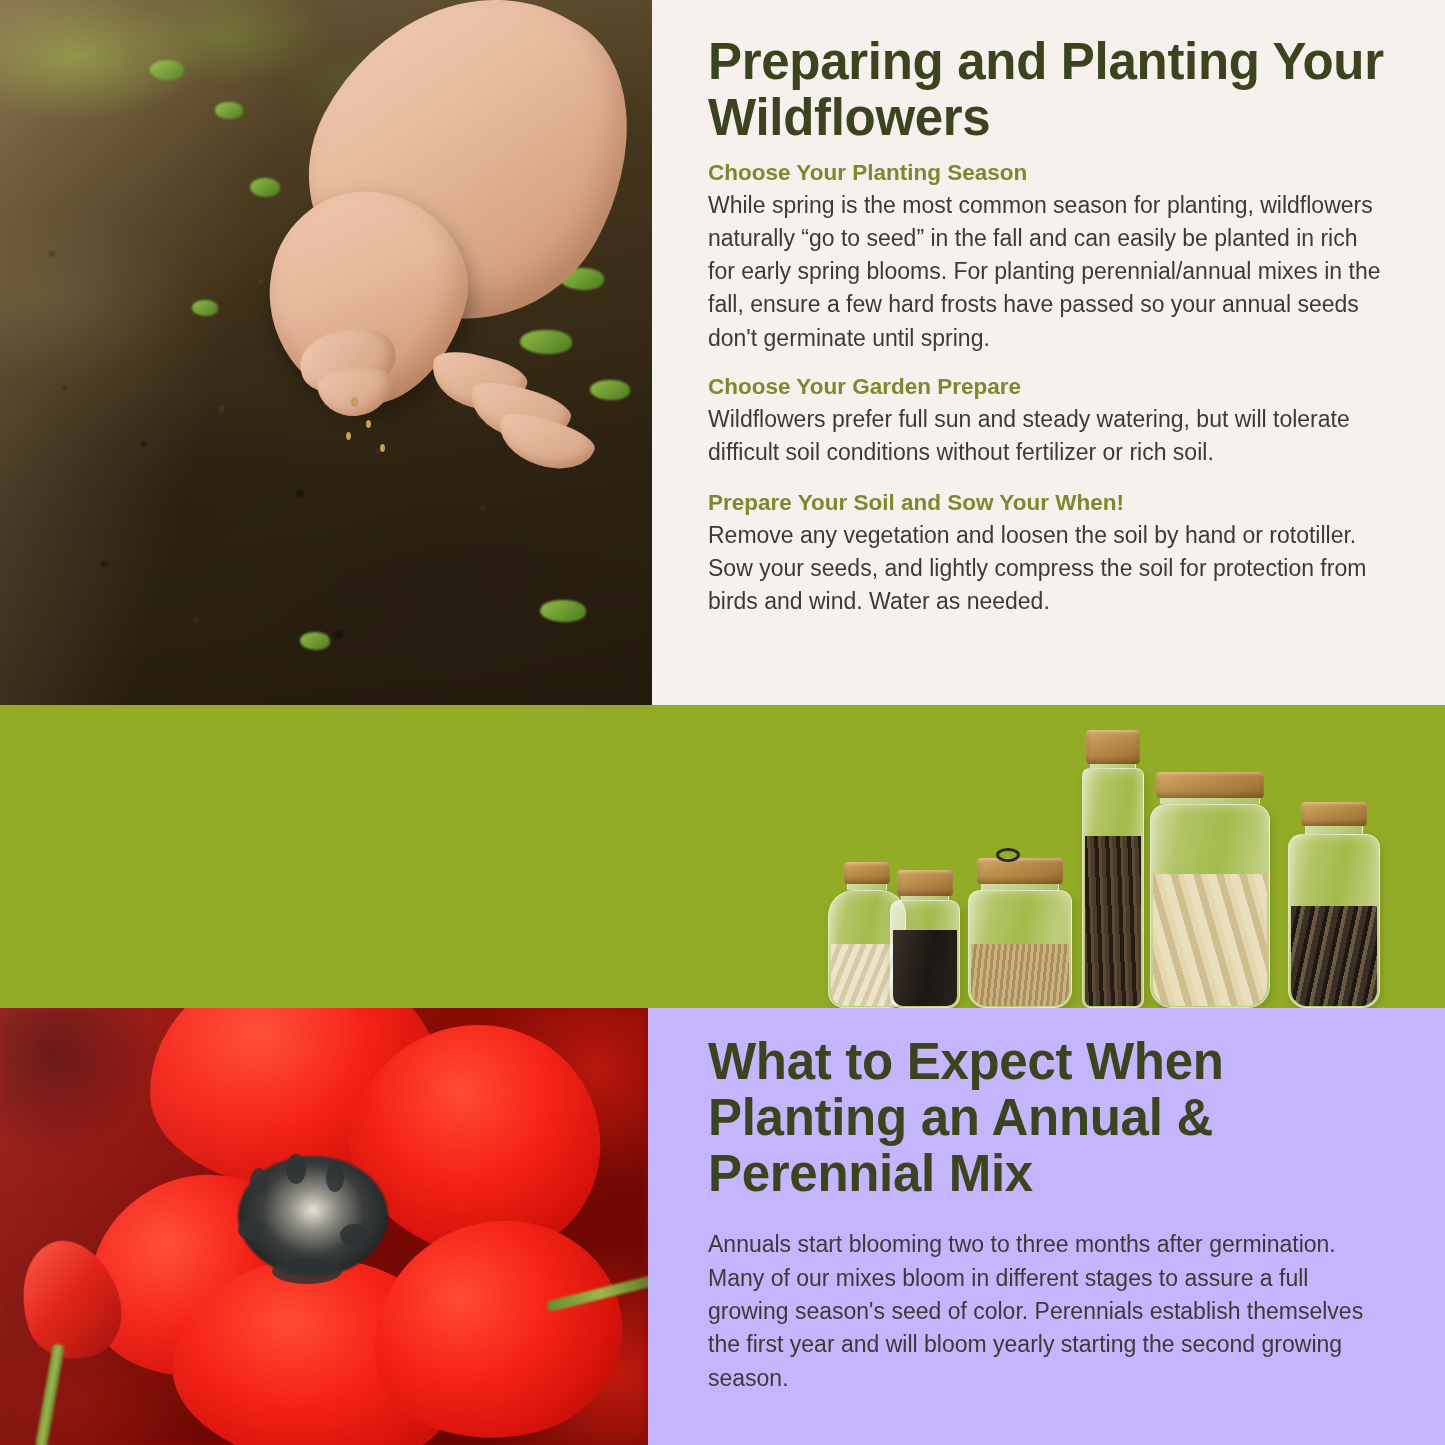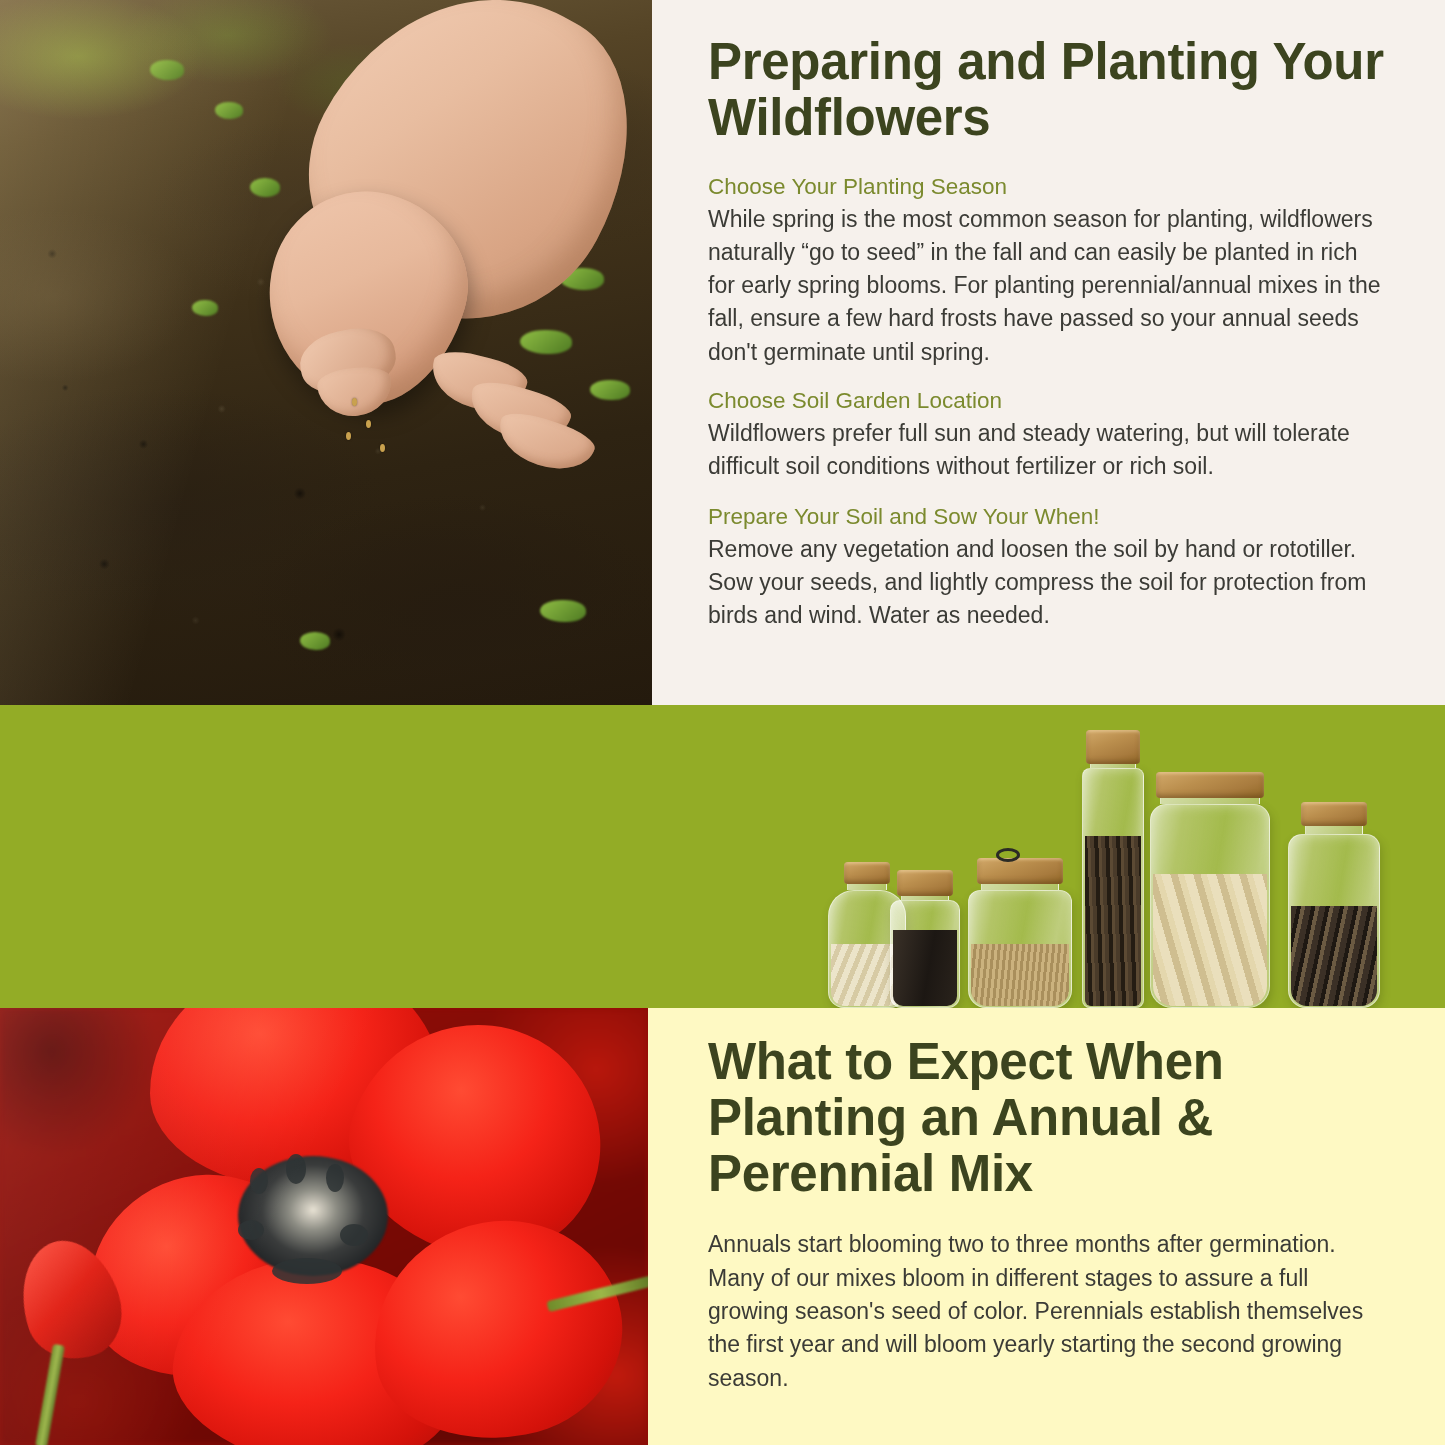--- a/index.html
+++ b/index.html
@@ -96,24 +96,24 @@
   }
 
   .col-text {
     position:absolute; left:652px; top:0; width:793px; height:705px;
     background:#F6F1EC;
     padding:34px 56px 0 56px;
   }
   .h-main {
     font-size:51px; line-height:1.09; font-weight:700;
     color:#3C441F; letter-spacing:-.3px;
-    margin-bottom:28px;
+    margin-bottom:14px;
   }
   .h-sub {
-    font-size:22.5px; font-weight:400; color:#7B8A2E;
+    font-size:22.5px; font-weight:700; color:#7B8A2E;
     line-height:1.2; margin-bottom:3px;
   }
   .p-body {
     font-size:23px; line-height:1.44; color:#3b3b36;
     margin-bottom:18px;
   }
   .p-body.tight { margin-bottom:20px; }
 
   
   .row-band {
@@ -199,21 +199,21 @@
     filter:blur(.6px);
   }
   .poppy-stem {
     position:absolute; background:linear-gradient(90deg,#6f8b2a,#9cb748,#5d7522);
     border-radius:4px; filter:blur(1px);
   }
   .poppy-glow { position:absolute; inset:0; background:linear-gradient(115deg, rgba(255,255,255,.10), transparent 45%); }
 
   .col-text-bottom {
     position:absolute; left:648px; top:0; width:797px; height:437px;
-    background:#fef9c3;
+    background:#c4b5fd;
     padding:26px 58px 0 60px;
   }
   .h-main-b {
     font-size:51px; line-height:1.10; font-weight:700;
     color:#3C441F; letter-spacing:-.3px;
     margin-bottom:26px;
   }
   .p-body-b {
     font-size:23px; line-height:1.45; color:#3b3b36;
   }
@@ -249,21 +249,21 @@
     <div class="seed-fall" style="left:346px;top:432px;"></div>
     <div class="soil-shine"></div>
   </div>
 
   <div class="col-text">
     <div class="h-main">Preparing and Planting Your Wildflowers</div>
 
     <div class="h-sub">Choose Your Planting Season</div>
     <div class="p-body">While spring is the most common season for planting, wildflowers naturally “go to seed” in the fall and can easily be planted in rich for early spring blooms. For planting perennial/annual mixes in the fall, ensure a few hard frosts have passed so your annual seeds don't germinate until spring.</div>
 
-    <div class="h-sub">Choose Soil Garden Location</div>
+    <div class="h-sub">Choose Your Garden Prepare</div>
     <div class="p-body tight">Wildflowers prefer full sun and steady watering, but will tolerate difficult soil conditions without fertilizer or rich soil.</div>
 
     <div class="h-sub">Prepare Your Soil and Sow Your When!</div>
     <div class="p-body">Remove any vegetation and loosen the soil by hand or rototiller. Sow your seeds, and lightly compress the soil for protection from birds and wind. Water as needed.</div>
   </div>
 </div>
 
 <div class="row-band">
 
   <div class="jars">

